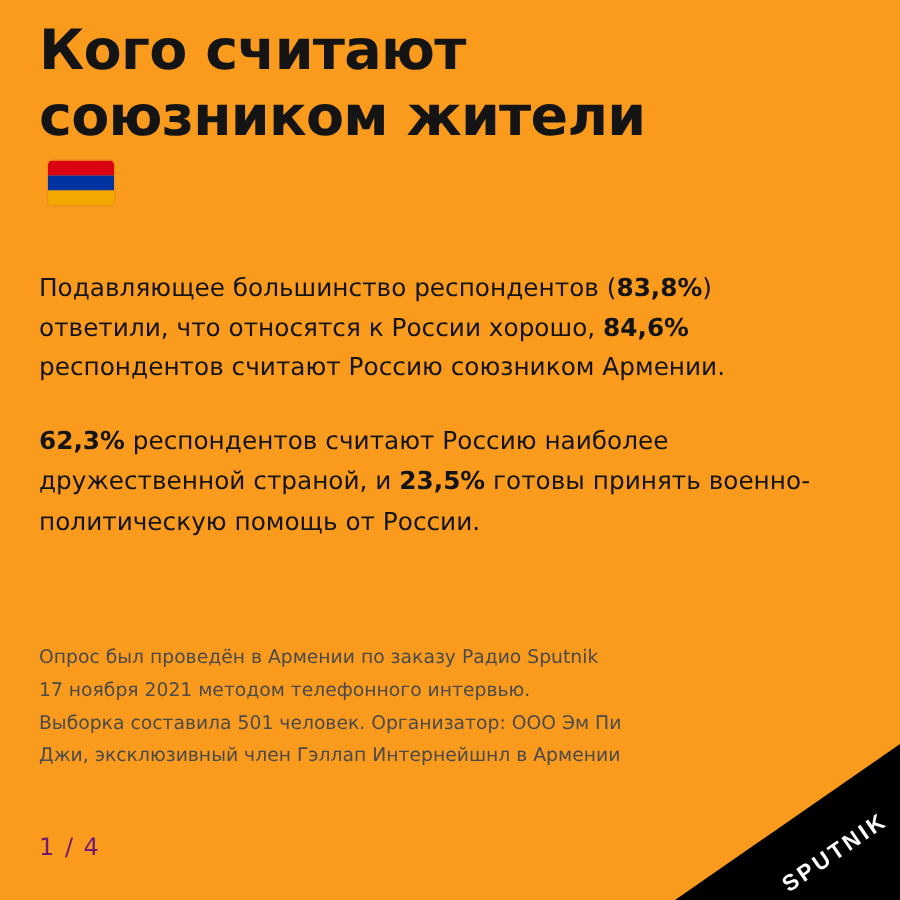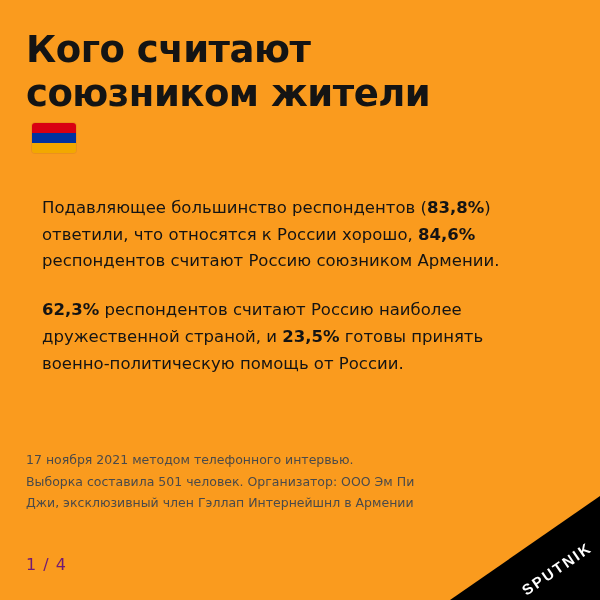--- a/index.html
+++ b/index.html
@@ -12,21 +12,21 @@
     background: #FA9B1E;
     font-family: "DejaVu Sans", sans-serif;
     overflow: hidden;
     position: relative;
   }
   .card {
     position: relative;
     width: 600px;
     height: 600px;
     box-sizing: border-box;
-    padding: 24px 26px 0 26px;
+    padding: 8px 26px 0 26px;
   }
   .headline {
     font-size: 37px;
     line-height: 1.18;
     font-weight: bold;
     color: #141414;
     letter-spacing: -0.5px;
     margin: 0;
     padding-top: 4px;
     max-width: 545px;
@@ -52,21 +52,21 @@
   .flag .s3 { background: #F2A800; }
 
   .body-block {
     margin-top: 36px;
     max-width: 520px;
   }
   .para {
     font-size: 16.5px;
     line-height: 1.62;
     color: #141414;
-    margin: 0 0 22px 16px;
+    margin: 0 0 22px 0;
   }
   .para b { font-weight: bold; }
 
   .footnote {
     position: absolute;
     left: 26px;
     bottom: 86px;
     width: 460px;
     font-size: 12.5px;
     line-height: 1.74;
@@ -124,20 +124,21 @@
     <span>союзником жители</span><br>
     <span class="flag"><i class="s1"></i><i class="s2"></i><i class="s3"></i></span>
   </h1>
 
   <div class="body-block">
     <p class="para"><span>Подавляющее большинство респондентов (</span><b>83,8%</b><span>) ответили, что относятся к России хорошо, </span><b>84,6%</b><span> респондентов считают Россию союзником Армении.</span></p>
     <p class="para"><b>62,3%</b><span> респондентов считают Россию наиболее дружественной страной, и </span><b>23,5%</b><span> готовы принять военно-политическую помощь от России.</span></p>
   </div>
 
   <div class="footnote">
+    <div>Опрос был проведён в Армении по заказу Радио Sputnik</div>
     <div>17 ноября 2021 методом телефонного интервью.</div>
     <div>Выборка составила 501 человек. Организатор: ООО Эм Пи</div>
     <div>Джи, эксклюзивный член Гэллап Интернейшнл в Армении</div>
   </div>
 
   <div class="pager">1 / 4</div>
 
   <div class="logo-corner">
     <div class="tri"></div>
     <div class="txt">SPUTNIK</div>

